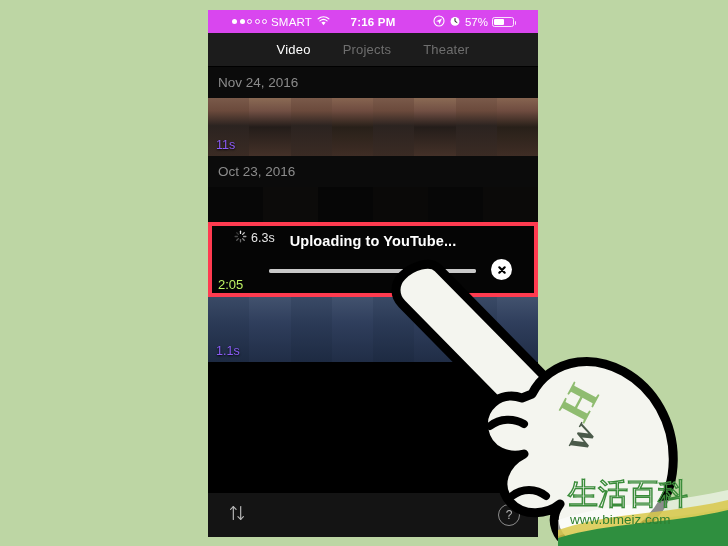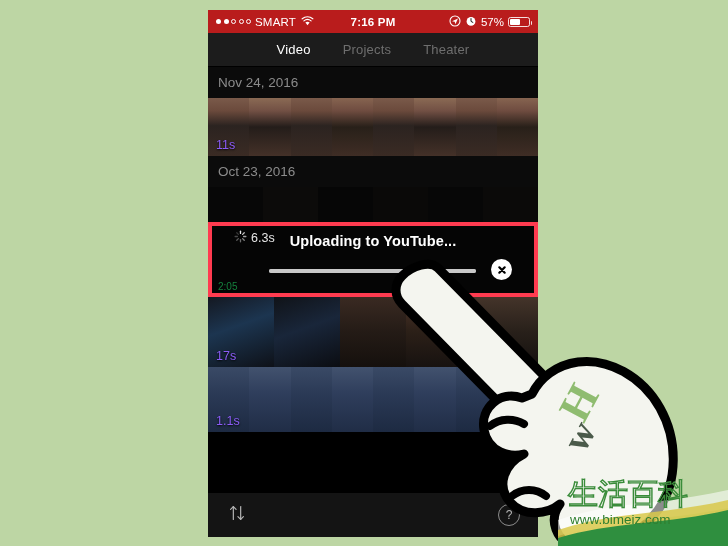--- a/index.html
+++ b/index.html
@@ -26,26 +26,26 @@
     width: 330px;
     height: 527px;
     background: #000000;
     overflow: hidden;
   }
 
   
   .statusbar {
     position: relative;
     height: 23px;
-    background: #b91c1c;
+    background: #d946ef;
     display: flex;
     align-items: center;
     color: #ffffff;
     font-size: 11.5px;
-    padding: 0 8px;
+    padding: 0 24px;
     box-sizing: border-box;
   }
   .sb-left { display: flex; align-items: center; gap: 4px; }
   .dots { display: flex; align-items: center; gap: 2.5px; }
   .dot { width: 5px; height: 5px; border-radius: 50%; }
   .dot.on { background: #ffffff; }
   .dot.off { background: transparent; border: 1px solid #ffffff; width: 3px; height: 3px; }
   .carrier { font-size: 11.5px; letter-spacing: 0.2px; }
   .wifi { margin-left: 1px; }
   .sb-center {
@@ -185,22 +185,22 @@
     background: #ffffff;
     display: flex;
     align-items: center;
     justify-content: center;
     z-index: 5;
   }
   .upl-dur {
     position: absolute;
     left: 6px;
     bottom: 1px;
-    color: #15803d;
-    font-size: 10px;
+    color: #bef264;
+    font-size: 13px;
     z-index: 4;
   }
 
   
   .toolbar {
     position: absolute;
     left: 0; right: 0; bottom: 0;
     height: 44px;
     background: #141414;
     display: flex;
@@ -354,30 +354,20 @@
         <div class="cancel-btn">
           <svg width="12" height="12" viewBox="0 0 12 12">
             <path d="M3.3 3.3 L8.7 8.7 M8.7 3.3 L3.3 8.7" stroke="#000" stroke-width="2.2" stroke-linecap="round"></path>
           </svg>
         </div>
 
         <span class="upl-dur">2:05</span>
       </div>
 
 
-      <div class="row" style="height:70px">
-        <div class="strip">
-          <div class="frame" style="background:linear-gradient(160deg,#141821 0%,#1c3550 42%,#0e1118 100%)"></div>
-          <div class="frame" style="background:linear-gradient(160deg,#101318 0%,#19263a 45%,#0b0d12 100%)"></div>
-          <div class="frame" style="background:linear-gradient(180deg,#3a2a22 0%,#241b16 50%,#15100d 100%)"></div>
-          <div class="frame" style="background:linear-gradient(180deg,#50362a 0%,#2c2018 48%,#171210 100%)"></div>
-          <div class="frame" style="background:linear-gradient(180deg,#44342a 0%,#28201a 50%,#14100e 100%)"></div>
-        </div>
-        <span class="dur">17s</span>
-      </div>
 
       <div class="row" style="height:65px">
         <div class="strip">
           <div class="frame" style="background:linear-gradient(180deg,#3a4a66 0%,#2b3a56 40%,#1d2a42 100%)"></div>
           <div class="frame" style="background:linear-gradient(180deg,#42526e 0%,#2f3e5c 40%,#202d46 100%)"></div>
           <div class="frame" style="background:linear-gradient(180deg,#3a4a66 0%,#2b3a56 40%,#1d2a42 100%)"></div>
           <div class="frame" style="background:linear-gradient(180deg,#42526e 0%,#2f3e5c 40%,#202d46 100%)"></div>
           <div class="frame" style="background:linear-gradient(180deg,#3a4a66 0%,#2b3a56 40%,#1d2a42 100%)"></div>
           <div class="frame" style="background:linear-gradient(180deg,#42526e 0%,#2f3e5c 40%,#202d46 100%)"></div>
           <div class="frame" style="background:linear-gradient(180deg,#3a4a66 0%,#2b3a56 40%,#1d2a42 100%)"></div>

